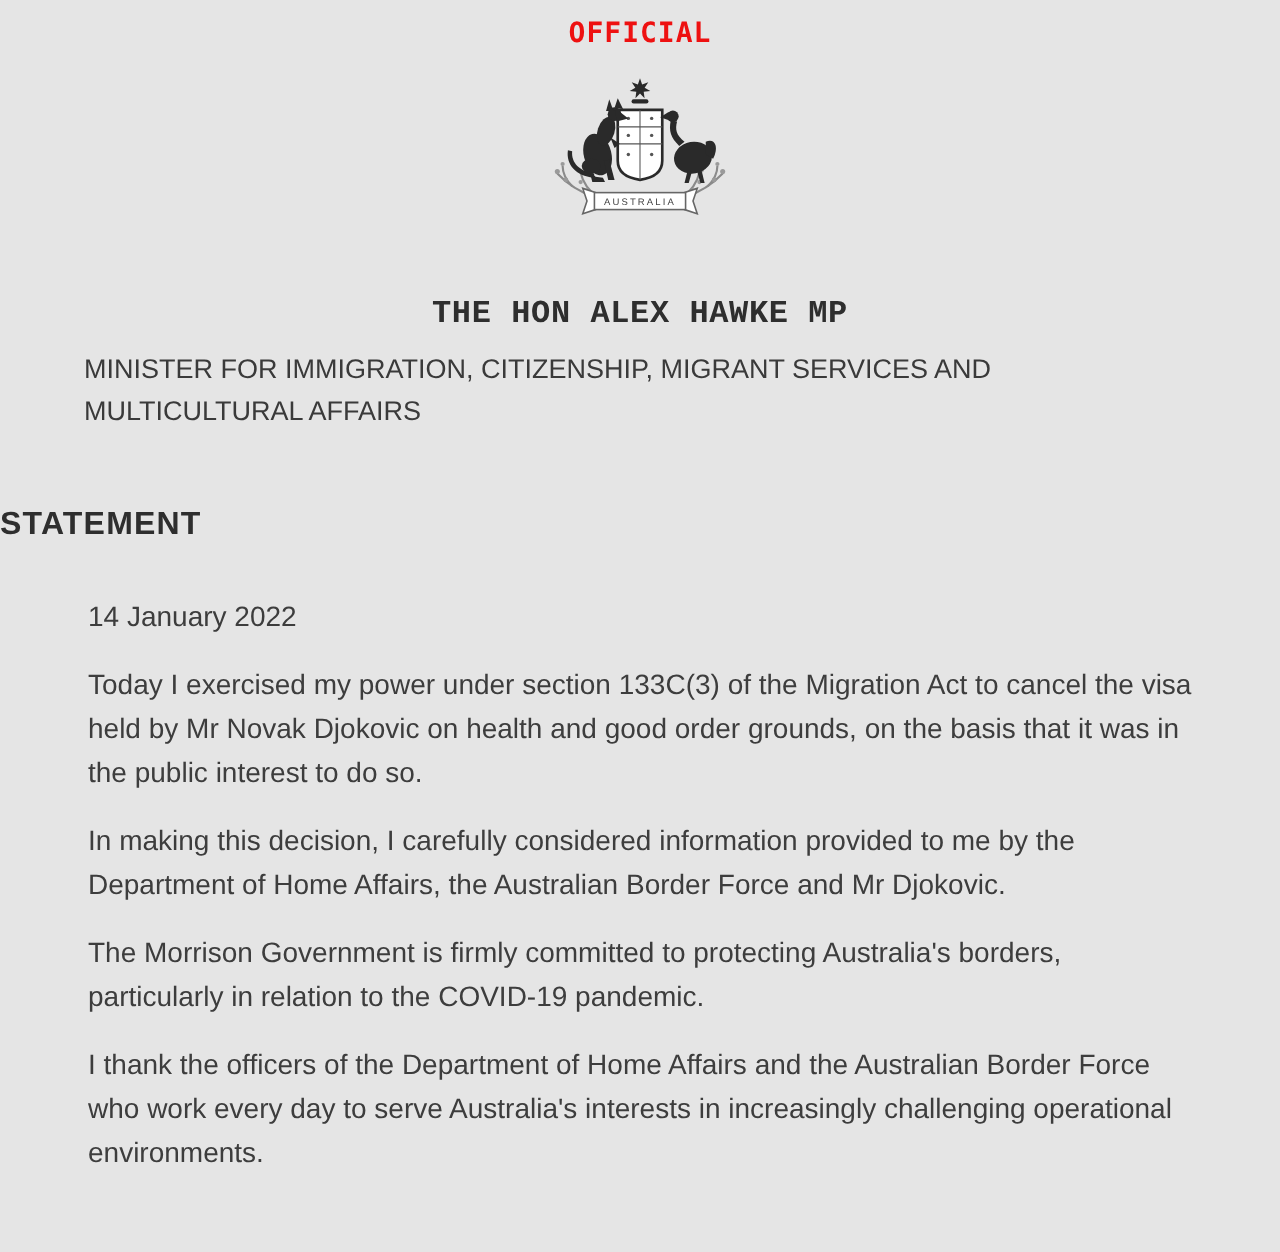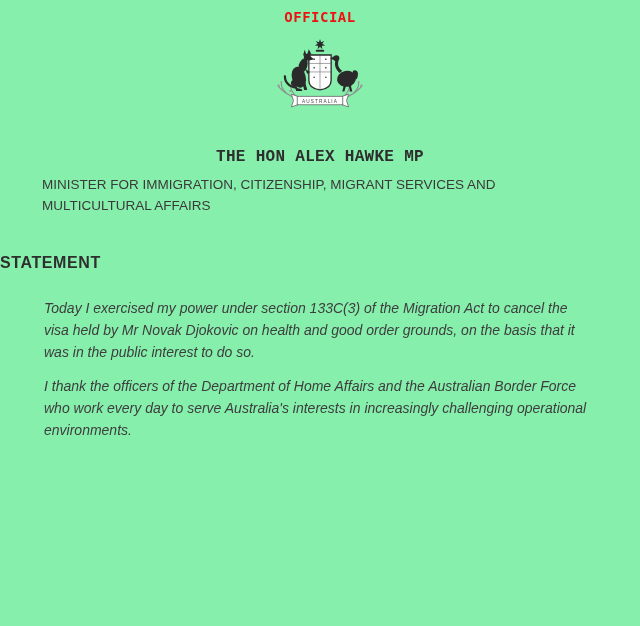--- a/index.html
+++ b/index.html
@@ -1,21 +1,21 @@
 <!DOCTYPE html>
 <html><head>
 <meta charset="utf-8">
 <style>
   * { margin: 0; padding: 0; box-sizing: border-box; }
   html, body { background: #ffffff; }
   .page {
     position: relative;
     width: 640px;
     height: 626px;
-    background: #86efac;
+    background: #e5e5e5;
     font-family: "Liberation Sans", sans-serif;
     color: #3d3d3d;
     overflow: hidden;
   }
   .classification {
     padding-top: 9px;
     text-align: center;
     font-family: "DejaVu Sans Mono", monospace;
     font-weight: bold;
     font-size: 14px;
@@ -54,21 +54,21 @@
     color: #2e2e2e;
   }
   .content {
     padding: 0 44px;
     margin-top: 25px;
     font-size: 14px;
     line-height: 22px;
     color: #3d3d3d;
   }
   .content .date { margin-bottom: 12px; }
-  .content p { margin: 0 0 12px 0; font-style: italic; }
+  .content p { margin: 0 0 12px 0; }
 </style>
 </head>
 <body>
 
 <div class="page">
 
   <div class="classification">OFFICIAL</div>
 
   <svg class="arms" viewBox="0 0 200 166" xmlns="http://www.w3.org/2000/svg">
 
@@ -145,17 +145,20 @@
     </g>
   </svg>
 
   <div class="title">THE HON ALEX HAWKE MP</div>
 
   <div class="subtitle">MINISTER FOR IMMIGRATION, CITIZENSHIP, MIGRANT SERVICES AND MULTICULTURAL AFFAIRS</div>
 
   <div class="statement-heading">STATEMENT</div>
 
   <div class="content">
+    <div class="date">14 January 2022</div>
     <p>Today I exercised my power under section 133C(3) of the Migration Act to cancel the visa held by Mr Novak Djokovic on health and good order grounds, on the basis that it was in the public interest to do so.</p>
+    <p>In making this decision, I carefully considered information provided to me by the Department of Home Affairs, the Australian Border Force and Mr Djokovic.</p>
+    <p>The Morrison Government is firmly committed to protecting Australia's borders, particularly in relation to the COVID-19 pandemic.</p>
     <p>I thank the officers of the Department of Home Affairs and the Australian Border Force who work every day to serve Australia's interests in increasingly challenging operational environments.</p>
   </div>
 
 </div>
 
 </body></html>

